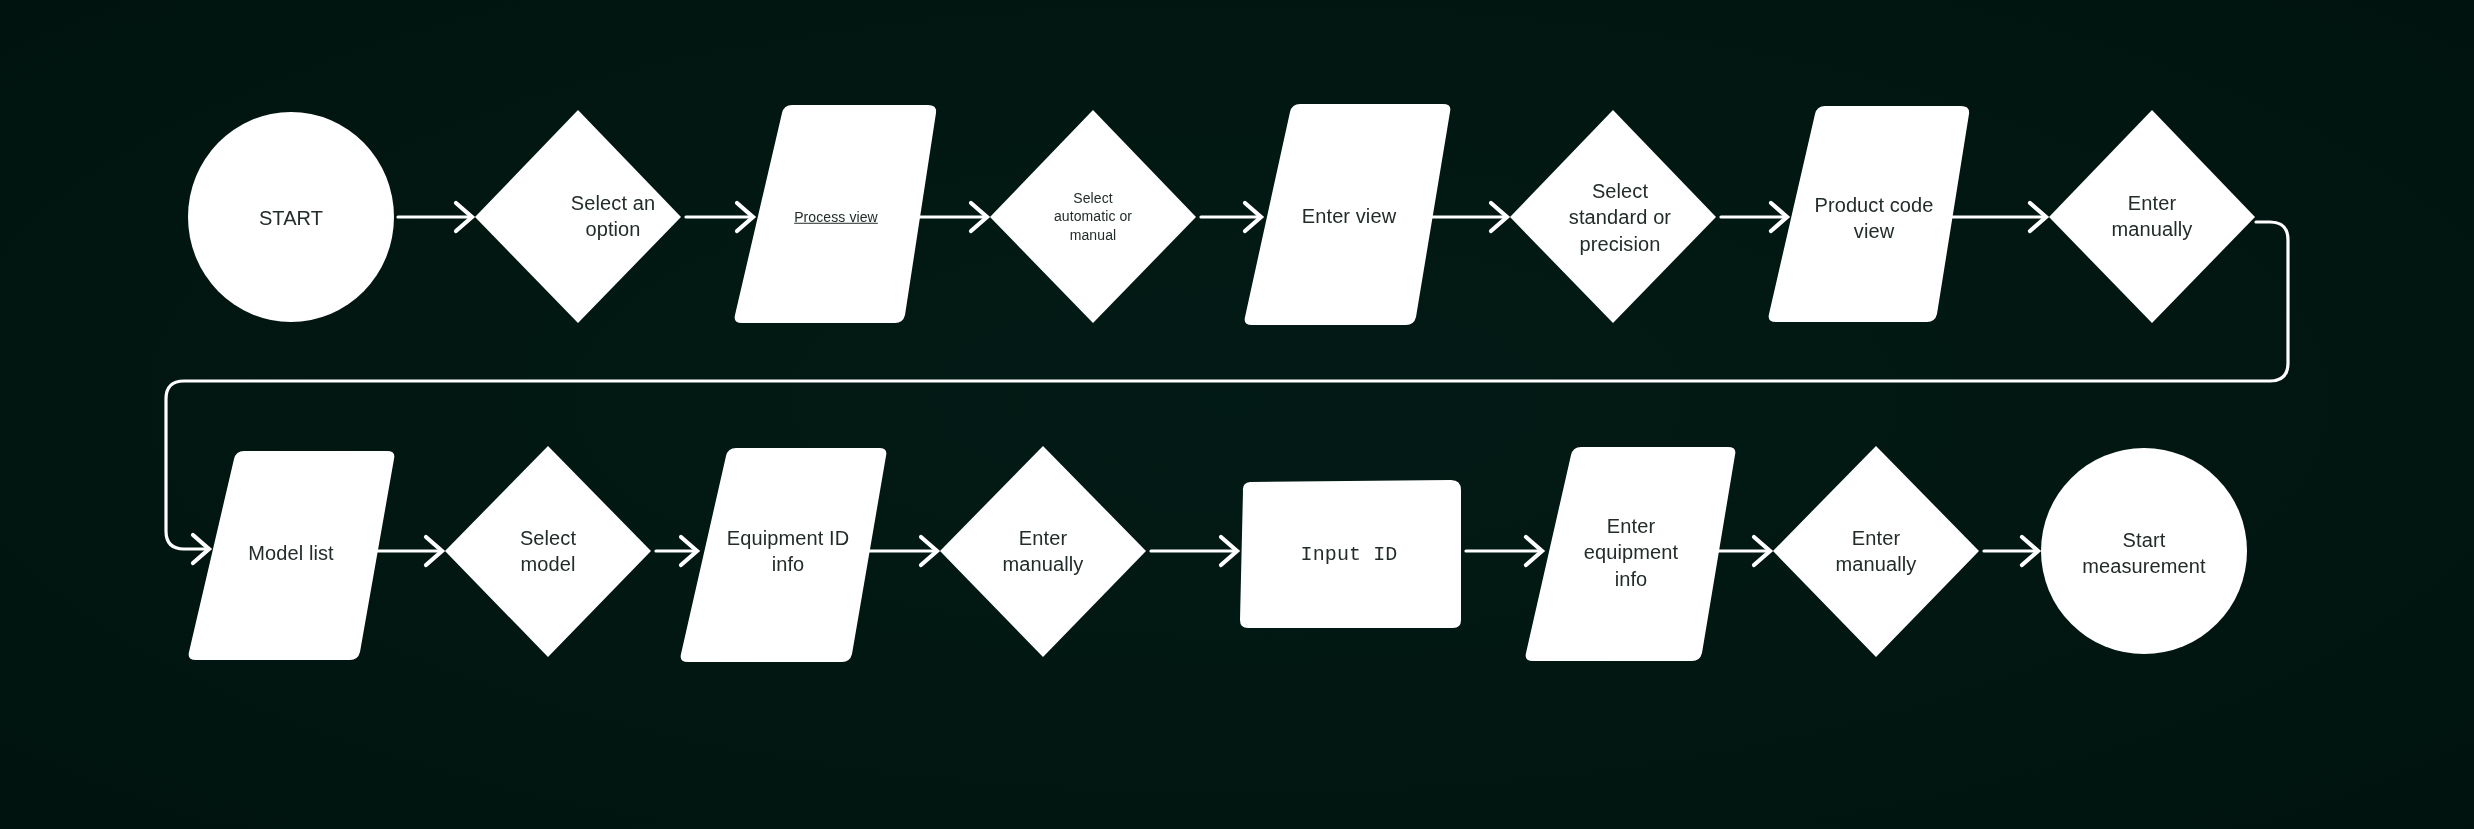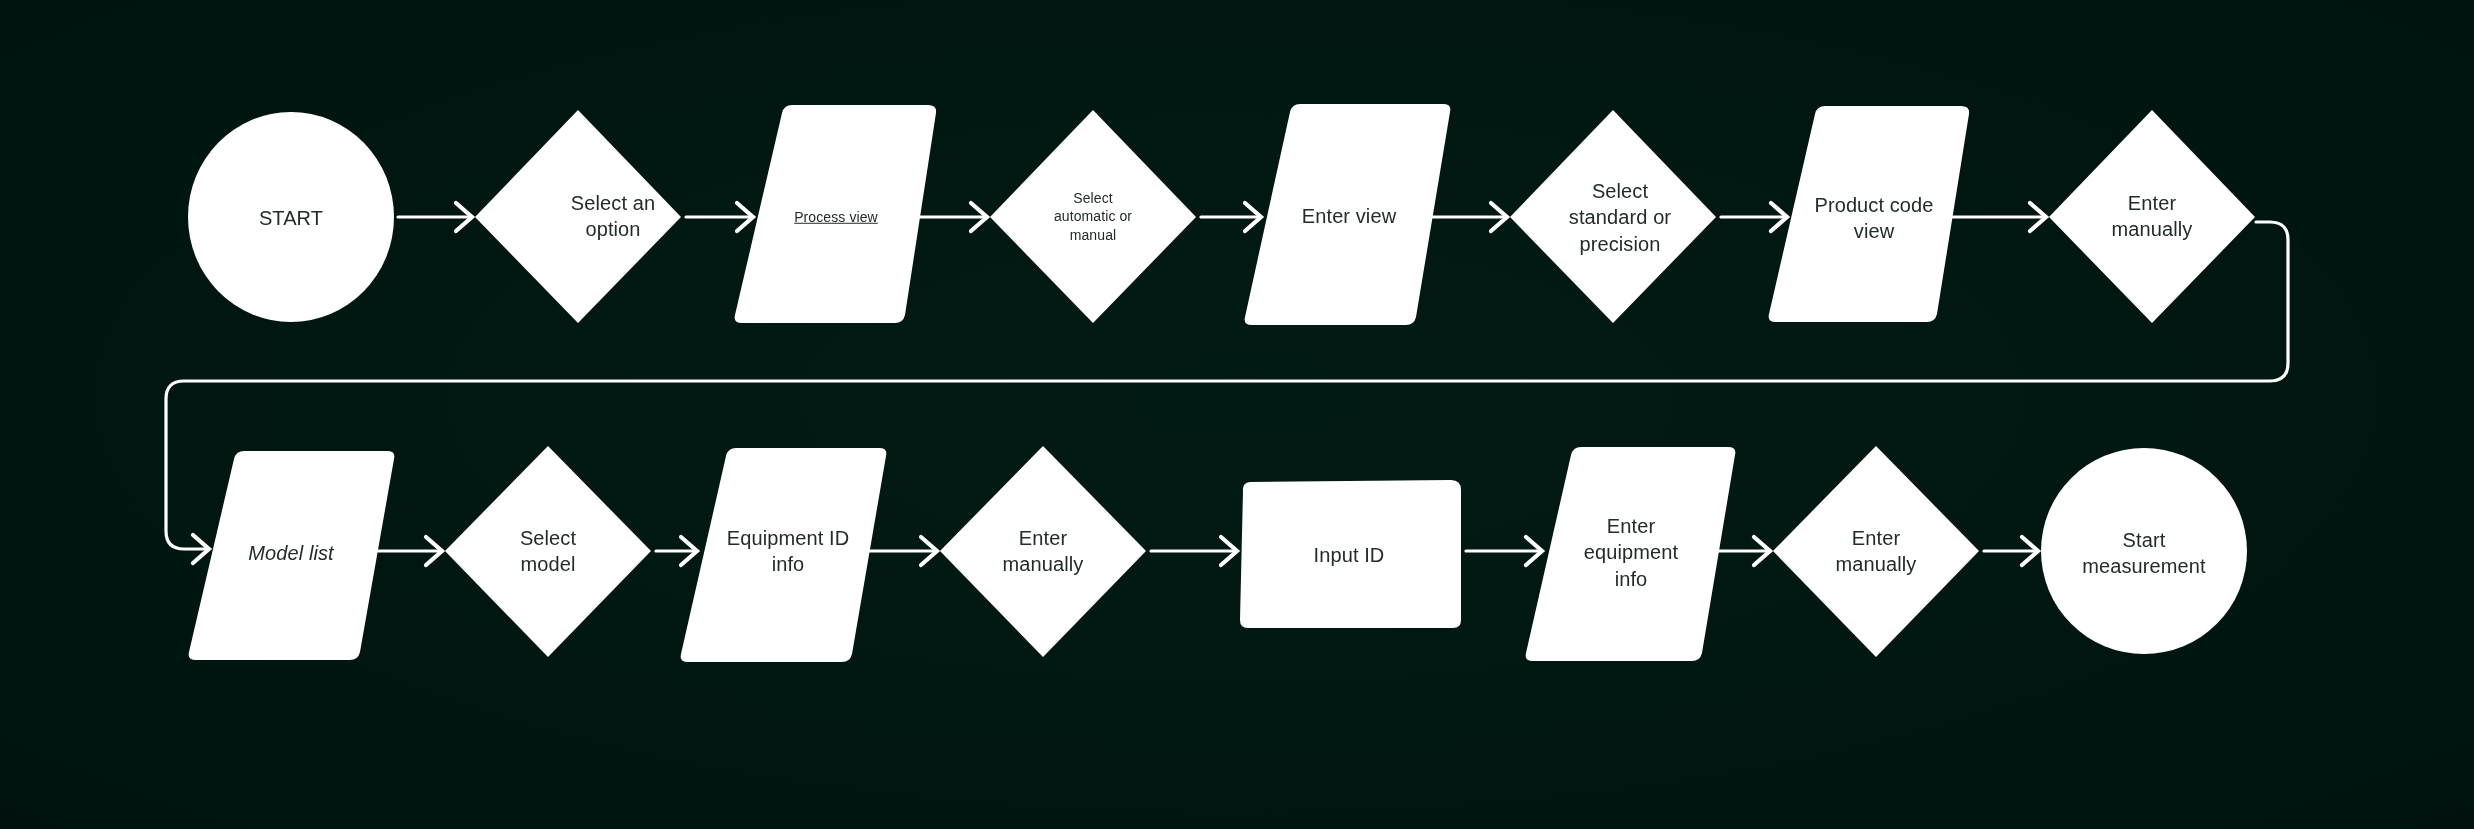--- a/index.html
+++ b/index.html
@@ -185,32 +185,32 @@
   <div class="node-label lbl-lg" style="left:1620px; top:218px;">Select
 standard or
 precision</div>
 
   <div class="node-label lbl-lg" style="left:1874px; top:218px;">Product code
 view</div>
 
   <div class="node-label lbl-lg" style="left:2152px; top:216px;">Enter
 manually</div>
 
-  <div class="node-label lbl-lg" style="left:291px; top:553px;font-style:italic;">Model list</div>
+  <div class="node-label lbl-lg" style="left:291px; top:553px;">Model list</div>
 
   <div class="node-label lbl-lg" style="left:548px; top:551px;">Select
 model</div>
 
   <div class="node-label lbl-lg" style="left:788px; top:551px;">Equipment ID
 info</div>
 
   <div class="node-label lbl-lg" style="left:1043px; top:551px;">Enter
 manually</div>
 
-  <div class="node-label lbl-lg" style="left:1349px; top:555px;">Input ID</div>
+  <div class="node-label lbl-lg" style="left:1349px; top:555px;font-family:Liberation Mono, monospace;">Input ID</div>
 
   <div class="node-label lbl-lg" style="left:1631px; top:553px;">Enter
 equipment
 info</div>
 
   <div class="node-label lbl-lg" style="left:1876px; top:551px;">Enter
 manually</div>
 
   <div class="node-label lbl-lg" style="left:2144px; top:553px;">Start
 measurement</div>

